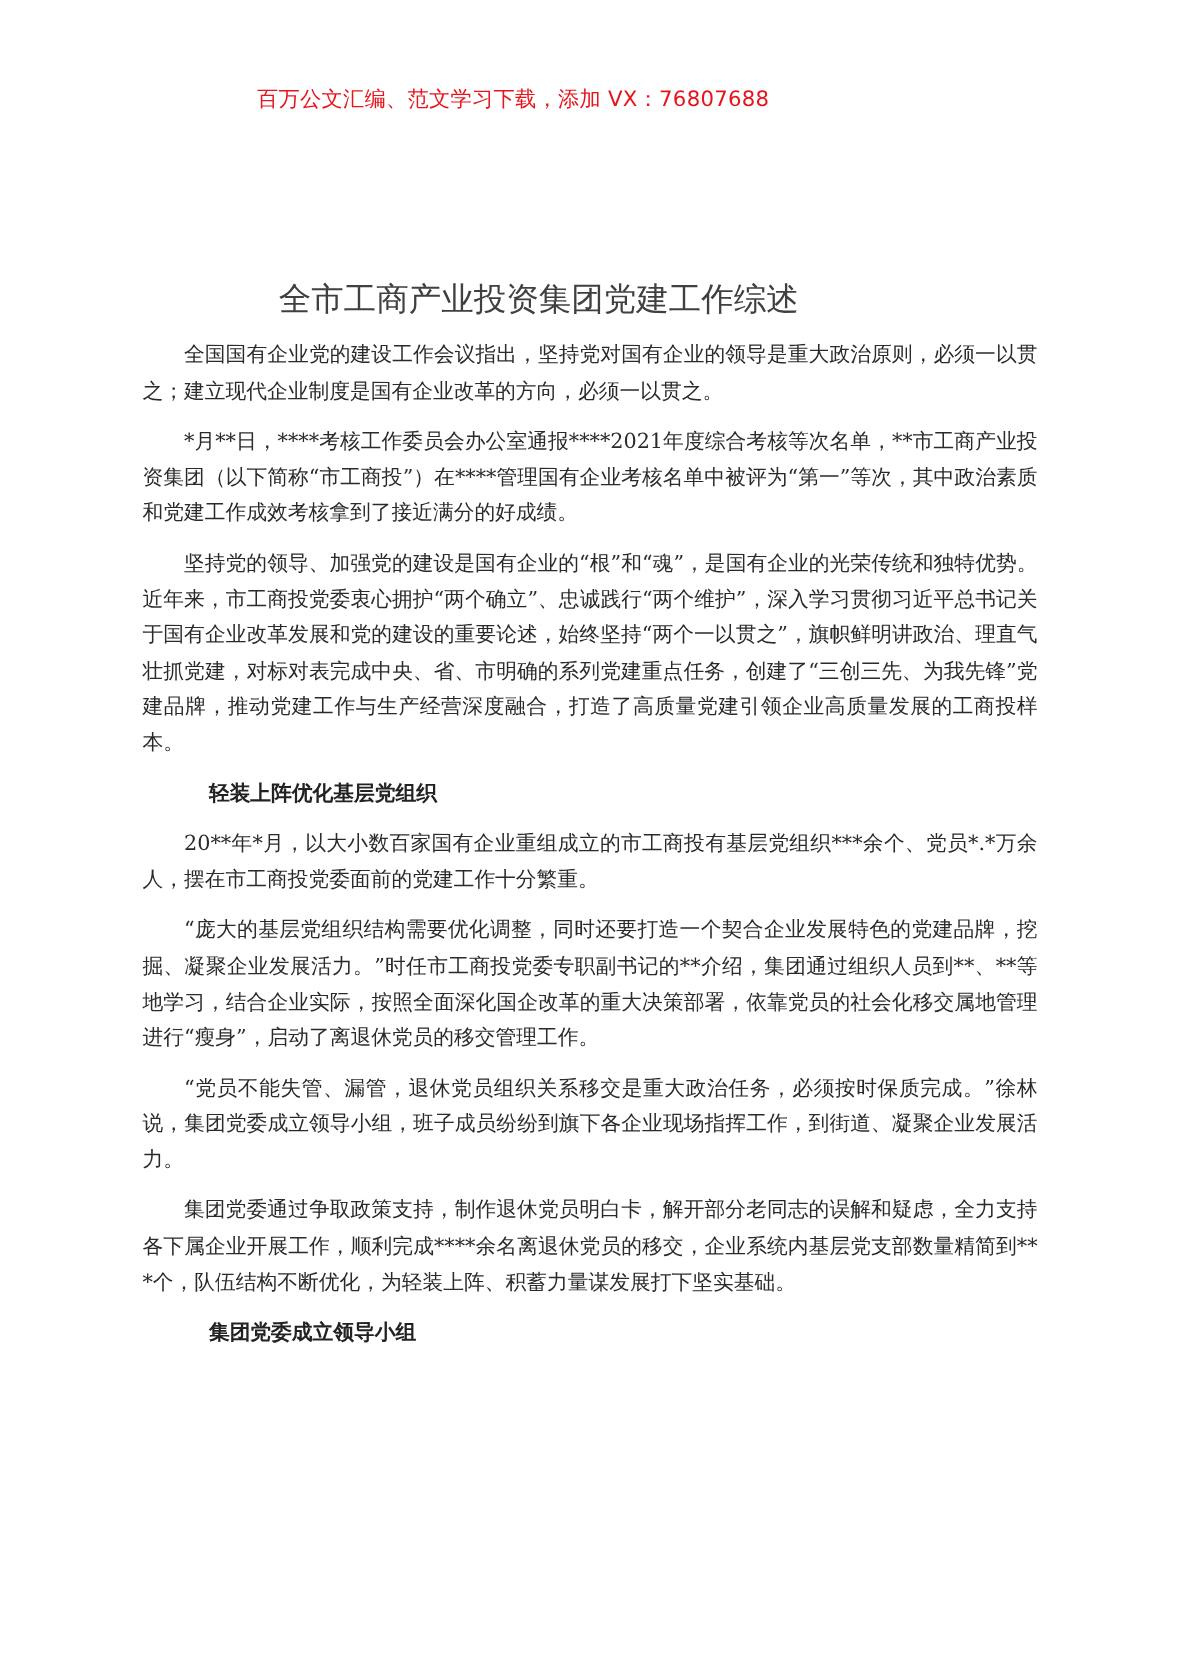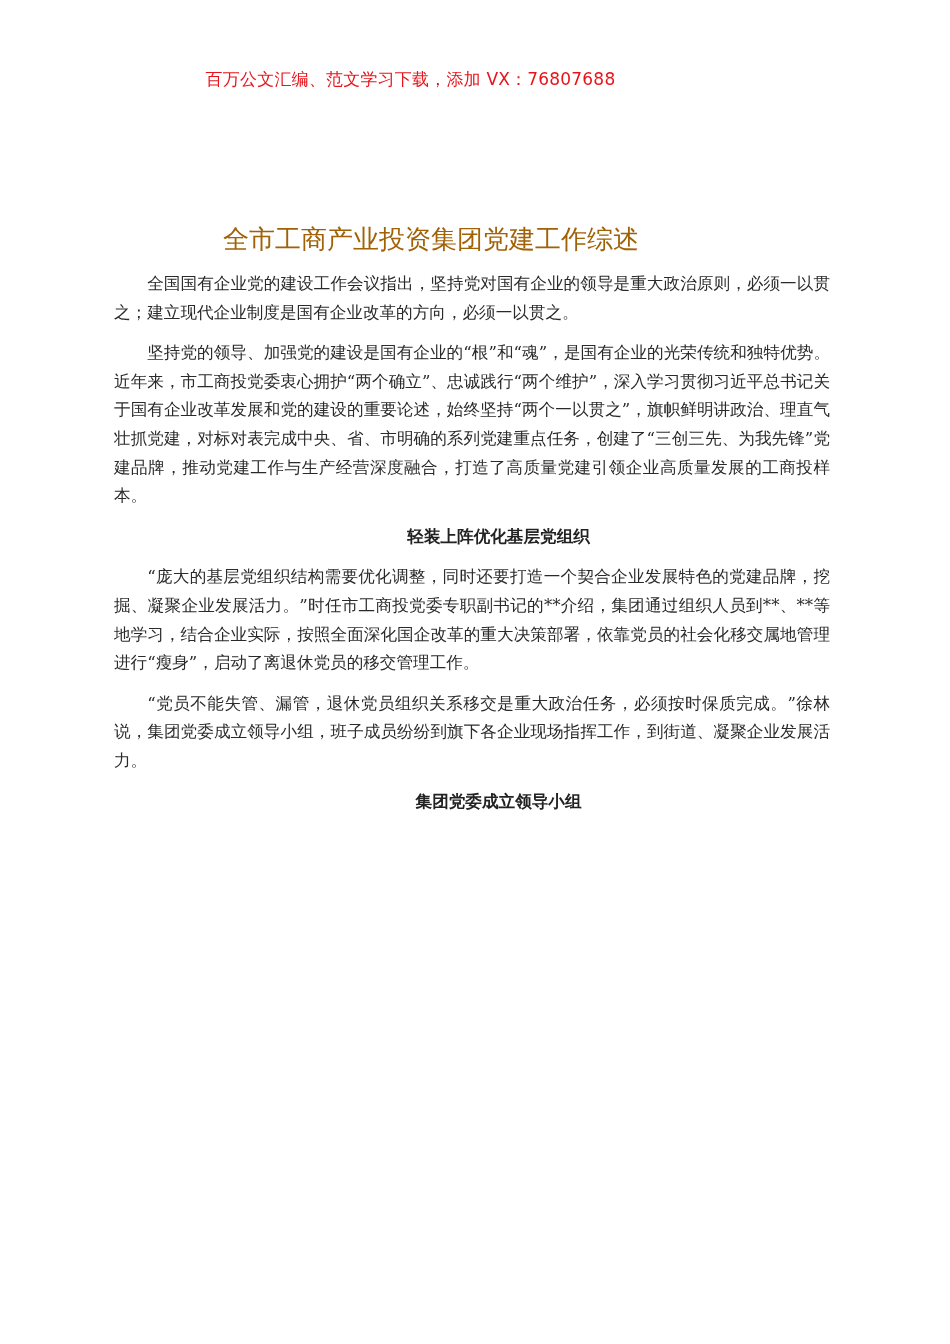--- a/index.html
+++ b/index.html
@@ -4,36 +4,39 @@
 <style>
   html, body { margin: 0; padding: 0; background: #ffffff; }
   body { width: 950px; height: 1344px; position: relative; overflow: hidden; }
   .page { position: absolute; left: 0; top: 0; width: 950px; height: 1344px; background: #fff; }
   .watermark {
     position: absolute; top: 68px; left: 0; width: 821px; text-align: center;
     color: #e8141b; font-family: "DejaVu Sans", sans-serif; font-size: 17px; letter-spacing: 0.2px;
   }
   .title {
     position: absolute; top: 222px; left: 0; width: 862px; text-align: center;
-    font-family: "DejaVu Serif", serif; font-size: 26px; color: #a16207; font-weight: normal; margin: 0;
+    font-family: "DejaVu Serif", serif; font-size: 26px; color: #404040; font-weight: normal; margin: 0;
   }
   .body {
     position: absolute; top: 270px; left: 114px; width: 716px;
     font-family: "DejaVu Serif", serif; font-size: 16.6px; color: #2a2a2a; line-height: 28.6px;
   }
   .para { margin: 0 0 12px 0; text-indent: 2em; text-align: justify; word-break: break-all; }
-  .subhead { margin: 0 0 12px 0; text-indent: 3.2em; font-family: "DejaVu Sans", sans-serif; font-weight: bold; font-size: 16.6px; color: #222; text-align: center; }
+  .subhead { margin: 0 0 12px 0; text-indent: 3.2em; font-family: "DejaVu Sans", sans-serif; font-weight: bold; font-size: 16.6px; color: #222; }
 </style>
 </head>
 <body>
 
 <div class="page">
   <div class="watermark">百万公文汇编、范文学习下载，添加 VX：76807688</div>
   <h1 class="title">全市工商产业投资集团党建工作综述</h1>
   <div class="body">
     <p class="para">全国国有企业党的建设工作会议指出，坚持党对国有企业的领导是重大政治原则，必须一以贯之；建立现代企业制度是国有企业改革的方向，必须一以贯之。</p>
+    <p class="para">*月**日，****考核工作委员会办公室通报****2021年度综合考核等次名单，**市工商产业投资集团（以下简称“市工商投”）在****管理国有企业考核名单中被评为“第一”等次，其中政治素质和党建工作成效考核拿到了接近满分的好成绩。</p>
     <p class="para">坚持党的领导、加强党的建设是国有企业的“根”和“魂”，是国有企业的光荣传统和独特优势。近年来，市工商投党委衷心拥护“两个确立”、忠诚践行“两个维护”，深入学习贯彻习近平总书记关于国有企业改革发展和党的建设的重要论述，始终坚持“两个一以贯之”，旗帜鲜明讲政治、理直气壮抓党建，对标对表完成中央、省、市明确的系列党建重点任务，创建了“三创三先、为我先锋”党建品牌，推动党建工作与生产经营深度融合，打造了高质量党建引领企业高质量发展的工商投样本。</p>
     <p class="subhead">轻装上阵优化基层党组织</p>
+    <p class="para">20**年*月，以大小数百家国有企业重组成立的市工商投有基层党组织***余个、党员*.*万余人，摆在市工商投党委面前的党建工作十分繁重。</p>
     <p class="para">“庞大的基层党组织结构需要优化调整，同时还要打造一个契合企业发展特色的党建品牌，挖掘、凝聚企业发展活力。”时任市工商投党委专职副书记的**介绍，集团通过组织人员到**、**等地学习，结合企业实际，按照全面深化国企改革的重大决策部署，依靠党员的社会化移交属地管理进行“瘦身”，启动了离退休党员的移交管理工作。</p>
     <p class="para">“党员不能失管、漏管，退休党员组织关系移交是重大政治任务，必须按时保质完成。”徐林说，集团党委成立领导小组，班子成员纷纷到旗下各企业现场指挥工作，到街道、凝聚企业发展活力。</p>
+    <p class="para">集团党委通过争取政策支持，制作退休党员明白卡，解开部分老同志的误解和疑虑，全力支持各下属企业开展工作，顺利完成****余名离退休党员的移交，企业系统内基层党支部数量精简到***个，队伍结构不断优化，为轻装上阵、积蓄力量谋发展打下坚实基础。</p>
     <p class="subhead">集团党委成立领导小组</p>
   </div>
 </div>
 
 </body></html>

